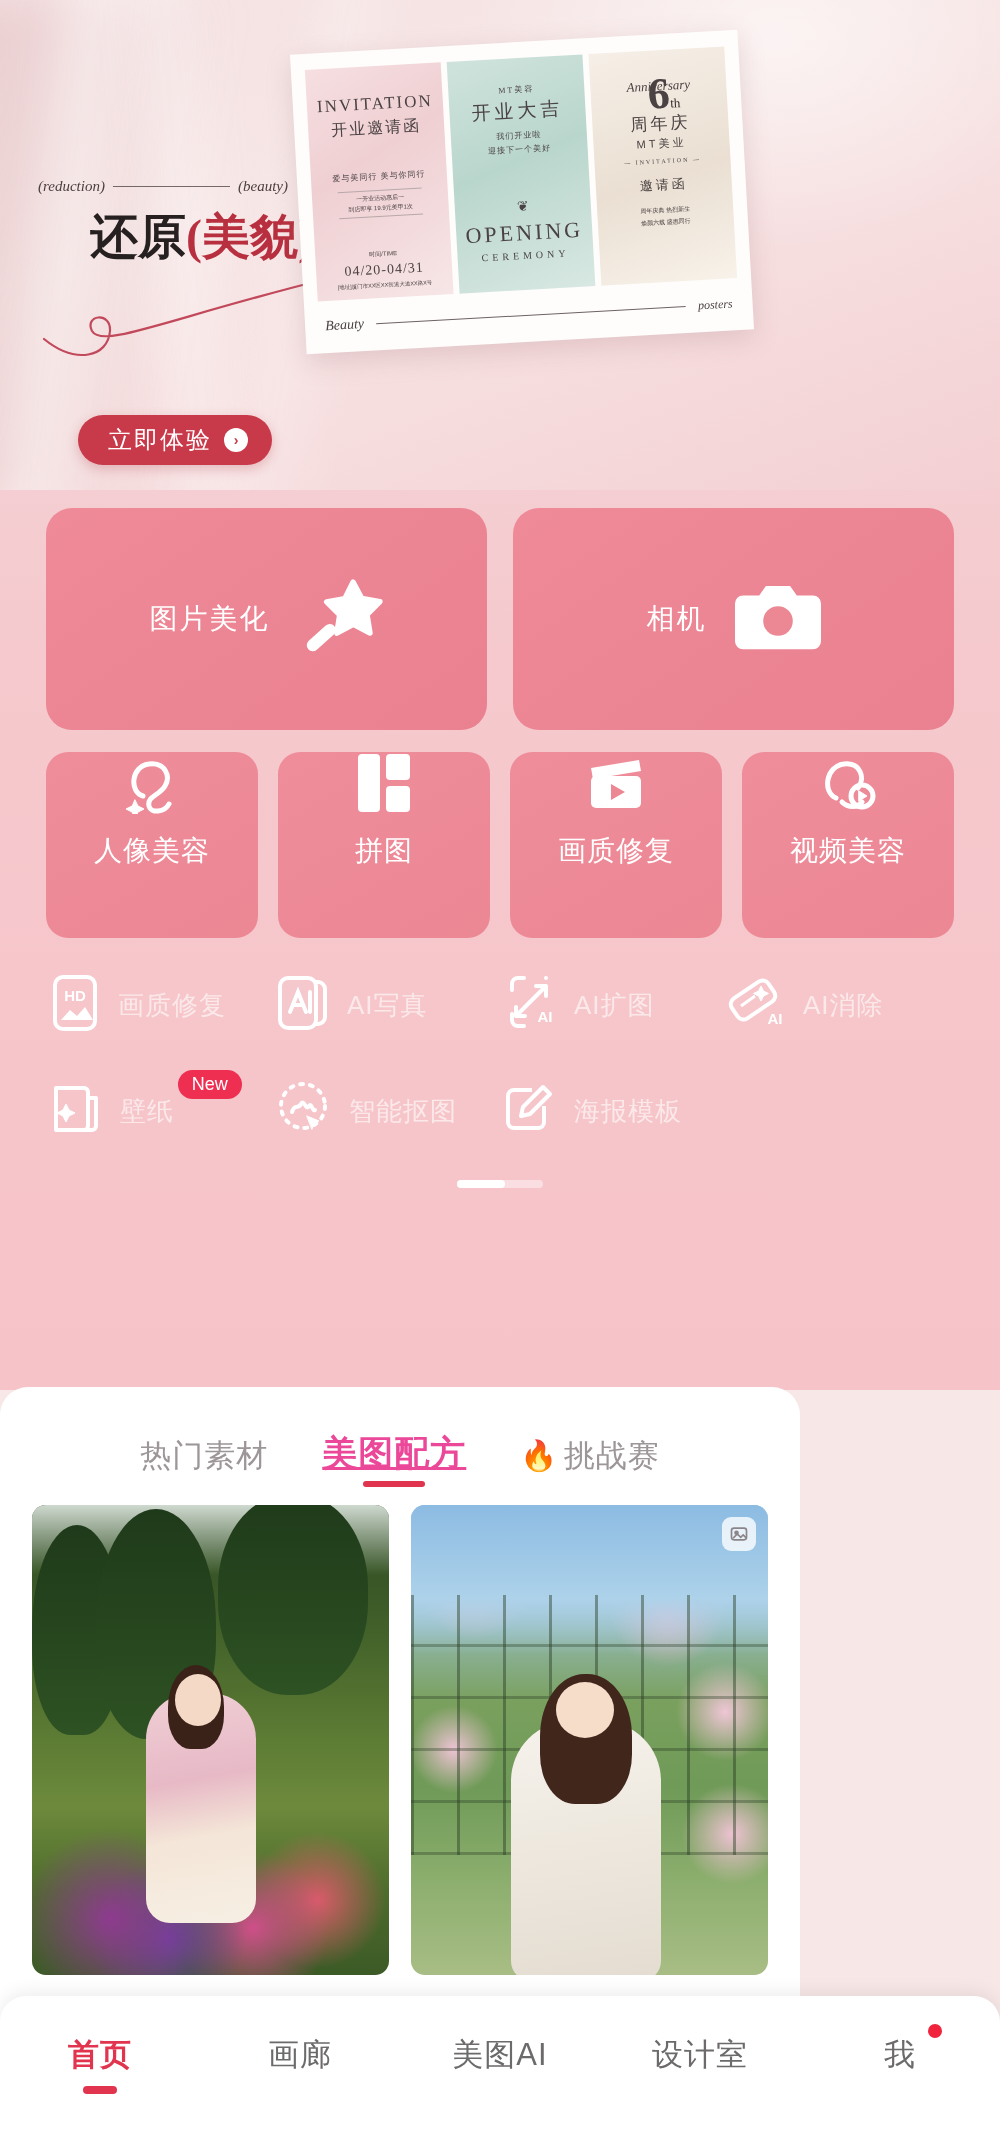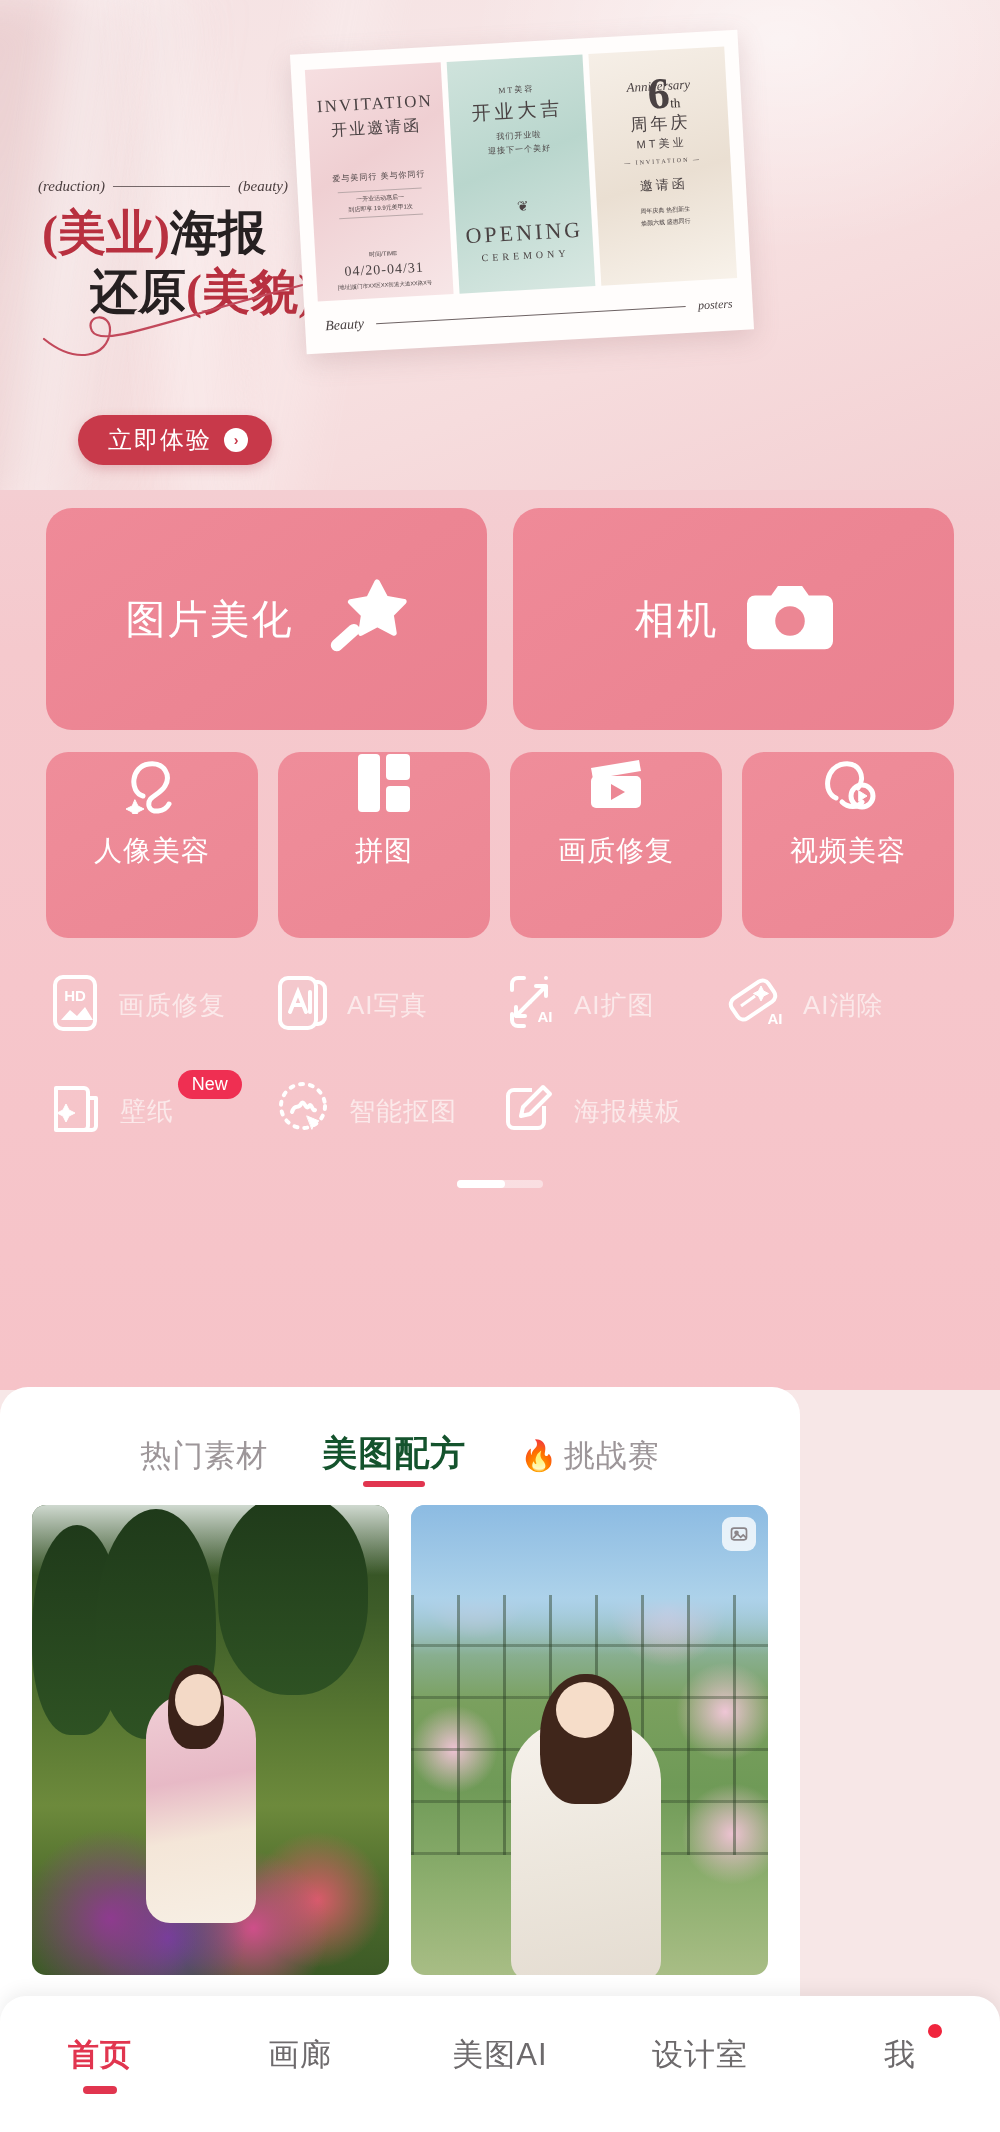--- a/index.html
+++ b/index.html
@@ -151,21 +151,21 @@
     background: linear-gradient(180deg, #f4ced2 0%, #f5c9cd 18%, #f6c6cb 55%, #f6c3c8 100%);
     padding: 18px 46px 0 46px;
   }
   .big-row { display: flex; gap: 26px; }
   .big-tile {
     flex: 1 1 0; height: 222px; border-radius: 26px;
     background: linear-gradient(145deg, #ef8a98 0%, #ec8593 55%, #ea8190 100%);
     display: flex; align-items: center; justify-content: center; gap: 28px;
     padding: 0 20px;
   }
-  .big-tile .lbl { color:#fff; font-size: 40px; letter-spacing: 2px; }
+  .big-tile .lbl { color:#fff; font-size: 28px; letter-spacing: 2px; }
 
   .mid-row { display:flex; gap: 20px; margin-top: 22px; }
   .mid-tile {
     flex: 1 1 0; height: 186px; border-radius: 22px;
     background: linear-gradient(150deg, #ef8d9a 0%, #ec8794 100%);
     display:flex; flex-direction:column; align-items:center; gap: 14px;
   }
   .mid-tile .lbl { color:#fff; font-size: 28px; letter-spacing: 1px; }
 
   .small-grid { margin-top: 34px; display: grid; grid-template-columns: repeat(4,1fr); row-gap: 40px; }
@@ -182,21 +182,21 @@
   .pager .thumb { position:absolute; left:0; top:0; width: 48px; height: 8px; border-radius: 5px; background:#fff; }
 
   
   .sheet {
     position: absolute; left: 0; top: 1387px; width: 800px; height: 745px;
     background: #fff; border-radius: 28px 28px 0 0;
   }
   .tabs { display:flex; align-items: flex-end; justify-content: center; gap: 54px; height: 100px; padding-top: 30px; }
   .tab { position: relative; display:flex; align-items:center; gap: 6px; padding-bottom: 10px; }
   .tab .t { font-size: 31px; color:#9d9699; letter-spacing: 1px; }
-  .tab.active .t { font-size: 35px; color:#14532d; font-weight: bold; }
+  .tab.active .t { font-size: 35px; color:#ec4899; font-weight: bold; text-decoration: underline; }
   .tab .underline {
     position:absolute; left: 50%; transform: translateX(-50%); bottom: 0;
     width: 62px; height: 6px; border-radius: 4px; background:#e1354f;
   }
   .fire { font-size: 30px; line-height: 1; }
 
   
   .feed { display: flex; gap: 22px; padding: 18px 32px 0 32px; }
   .card { position: relative; flex: 1 1 0; height: 470px; border-radius: 14px; overflow: hidden; }
   .card .corner-icon {
@@ -309,23 +309,20 @@
     <div class="eyebrow">
       <span class="word">(reduction)</span>
       <span class="rule"></span>
       <span class="word">(beauty)</span>
     </div>
 
     <div class="headline">
       <svg class="swoosh" width="300" height="110" viewBox="0 0 300 110" fill="none">
         <path d="M8 86 C 40 112, 72 104, 74 78 C 75 58, 48 62, 56 78 C 66 96, 130 66, 290 26" stroke="#c2495b" stroke-width="2.2" stroke-linecap="round"></path>
       </svg>
-      <div class="hl-line l1">
-        <span class="hl-accent">(美业)</span><span>海报</span>
-      </div>
       <div class="hl-line l2">
         <span>还原</span><span class="hl-accent">(美貌)</span>
       </div>
     </div>
 
     <div class="cta">
       <span class="cta-label">立即体验</span>
       <span class="cta-arrow">›</span>
     </div>
 

